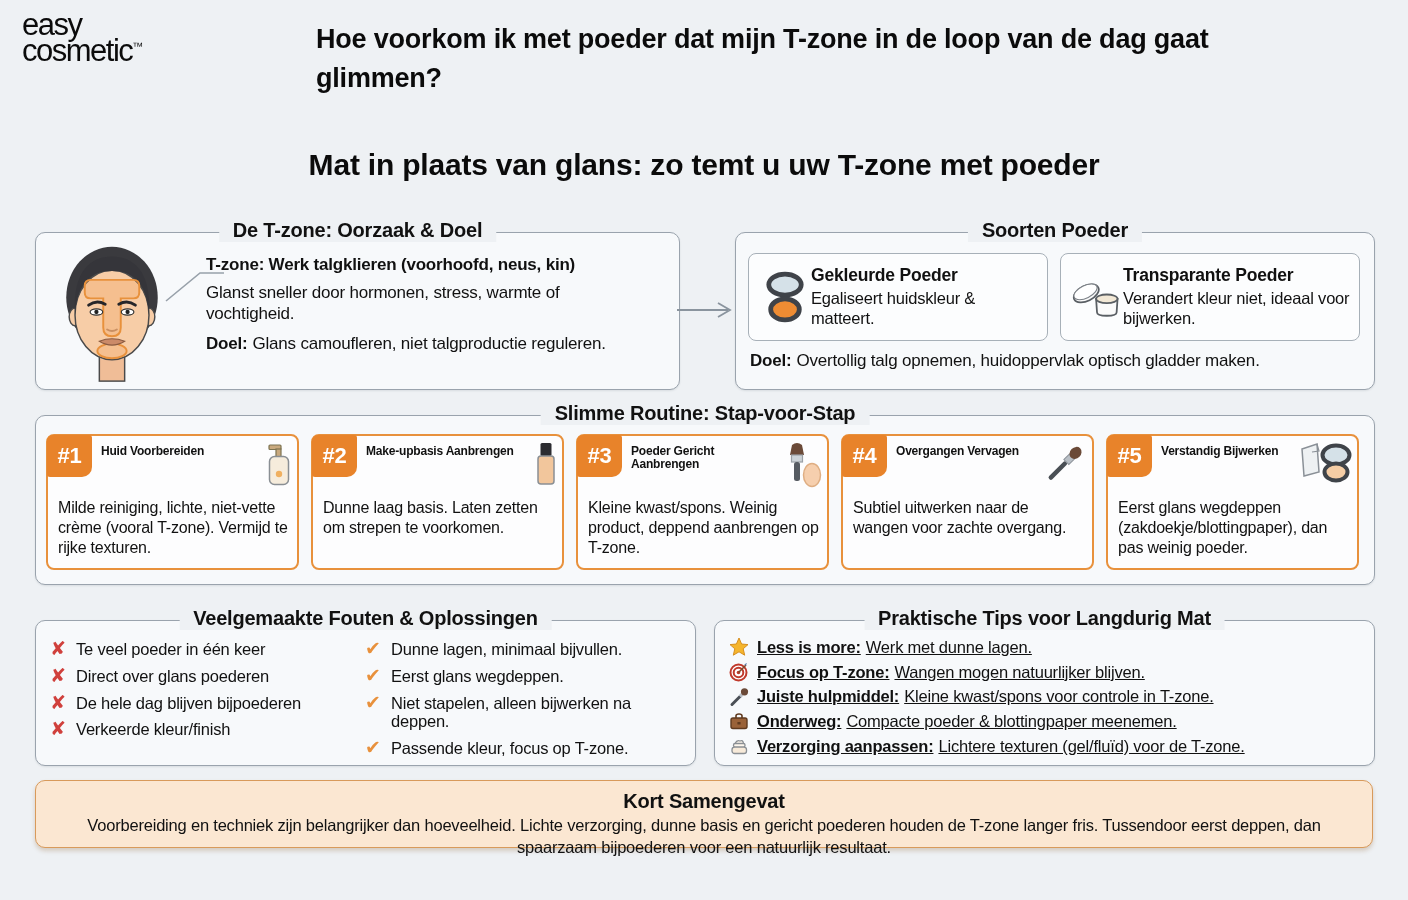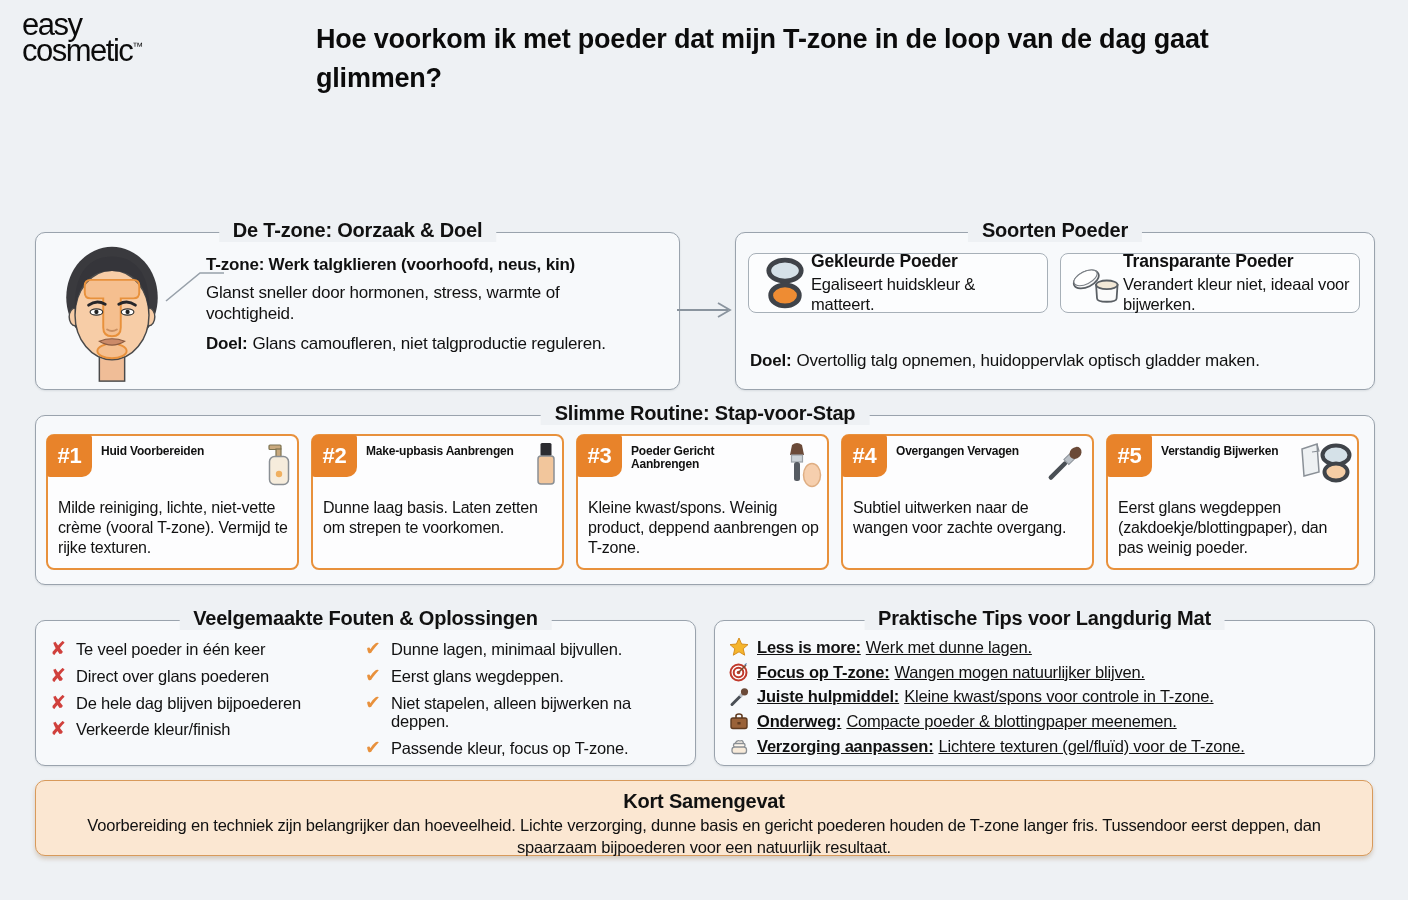--- a/index.html
+++ b/index.html
@@ -31,21 +31,21 @@
   .tzone-line1 { font-size:17px; font-weight:700; white-space:nowrap; margin-bottom:7px; }
   .tzone-line2 { font-size:17px; line-height:1.25; margin-bottom:9px; width:420px; }
   .tzone-line3 { font-size:17px; white-space:nowrap; }
   .blbl { font-weight:700; margin-right:5px; }
 
   
   .connector { position:absolute; left:676px; top:300px; width:60px; height:20px; }
 
   
   .soorten-cards { position:absolute; left:12px; top:20px; display:flex; gap:12px; }
-  .soorten-card { width:300px; height:60px; border:1.5px solid #a7b0b8; border-radius:8px; background:#fcfdfe; display:flex; align-items:center; padding:0 6px 0 10px; box-sizing:border-box; }
+  .soorten-card { width:300px; height:88px; border:1.5px solid #a7b0b8; border-radius:8px; background:#fcfdfe; display:flex; align-items:center; padding:0 6px 0 10px; box-sizing:border-box; }
   .soorten-icon { flex:0 0 52px; display:flex; justify-content:center; }
   .soorten-name { font-size:17.5px; font-weight:700; margin-bottom:3px; }
   .soorten-desc { font-size:16.5px; line-height:1.2; }
   .soorten-doel { position:absolute; left:14px; top:118px; font-size:17px; white-space:nowrap; }
 
   
   .steps-row { position:absolute; left:10px; top:18px; display:flex; gap:12px; }
   .step-card { position:relative; width:253px; height:136px; border:2px solid #E8913C; border-radius:8px; background:#fdfdfe; box-sizing:border-box; }
   .step-badge { position:absolute; left:-1px; top:-1px; width:45px; height:42px; background:#E8832A; color:#fff; font-size:22px; font-weight:700; display:flex; align-items:center; justify-content:center; border-radius:6px 3px 10px 3px; }
   .step-title { position:absolute; left:53px; top:9px; width:150px; font-size:12px; font-weight:700; line-height:1.12; }
@@ -62,35 +62,36 @@
   .check-glyph { color:#E8913C; }
   .f-text { font-size:16.5px; line-height:1.14; padding-top:1px; }
 
   
   .tips-list { position:absolute; left:14px; top:16px; right:10px; }
   .tip-row { display:flex; align-items:center; margin-bottom:4px; }
   .tip-icon { flex:0 0 28px; display:flex; align-items:center; }
   .tip-text { font-size:16.5px; line-height:1.25; white-space:nowrap;text-decoration:underline; }
 
   
-  .summary { position:absolute; left:35px; top:780px; width:1338px; height:76px; background:#FBE7D2; border:1.5px solid #D89A5B; border-radius:10px; box-shadow:0 3px 4px rgba(140,90,40,0.25); box-sizing:border-box; text-align:center; }
+  .summary { position:absolute; left:35px; top:780px; width:1338px; height:68px; background:#FBE7D2; border:1.5px solid #D89A5B; border-radius:10px; box-shadow:0 3px 4px rgba(140,90,40,0.25); box-sizing:border-box; text-align:center; }
   .summary-title { font-size:20px; font-weight:700; margin-top:9px; }
   .summary-text { font-size:16.5px; line-height:1.32; padding:2px 26px 0 26px; }
 </style>
 </head>
 <body>
 
 <div class="canvas">
 
   <div class="logo">
     <div>easy</div>
     <div><span>cosmetic</span><span class="tm">™</span></div>
   </div>
 
   <div class="question">Hoe voorkom ik met poeder dat mijn T-zone in de loop van de dag gaat glimmen?</div>
+  <div class="heading">Mat in plaats van glans: zo temt u uw T-zone met poeder</div>
 
   <div class="panel p-tzone">
     <div class="panel-title">De T-zone: Oorzaak &amp; Doel</div>
     <div class="face-wrap">
       <svg viewBox="0 0 130 150" width="128" height="146">
         <ellipse cx="65" cy="60" rx="47" ry="52" fill="#3a3a3e"></ellipse>
         <rect x="52" y="110" width="26" height="36" fill="#f0bd97" stroke="#4a4a4a" stroke-width="1.5"></rect>
         <ellipse cx="27" cy="80" rx="6" ry="9" fill="#f7cda7" stroke="#4a4a4a" stroke-width="1.5"></ellipse>
         <ellipse cx="103" cy="80" rx="6" ry="9" fill="#f7cda7" stroke="#4a4a4a" stroke-width="1.5"></ellipse>
         <ellipse cx="65" cy="78" rx="38" ry="46" fill="#f7cda7" stroke="#4a4a4a" stroke-width="1.5"></ellipse>

